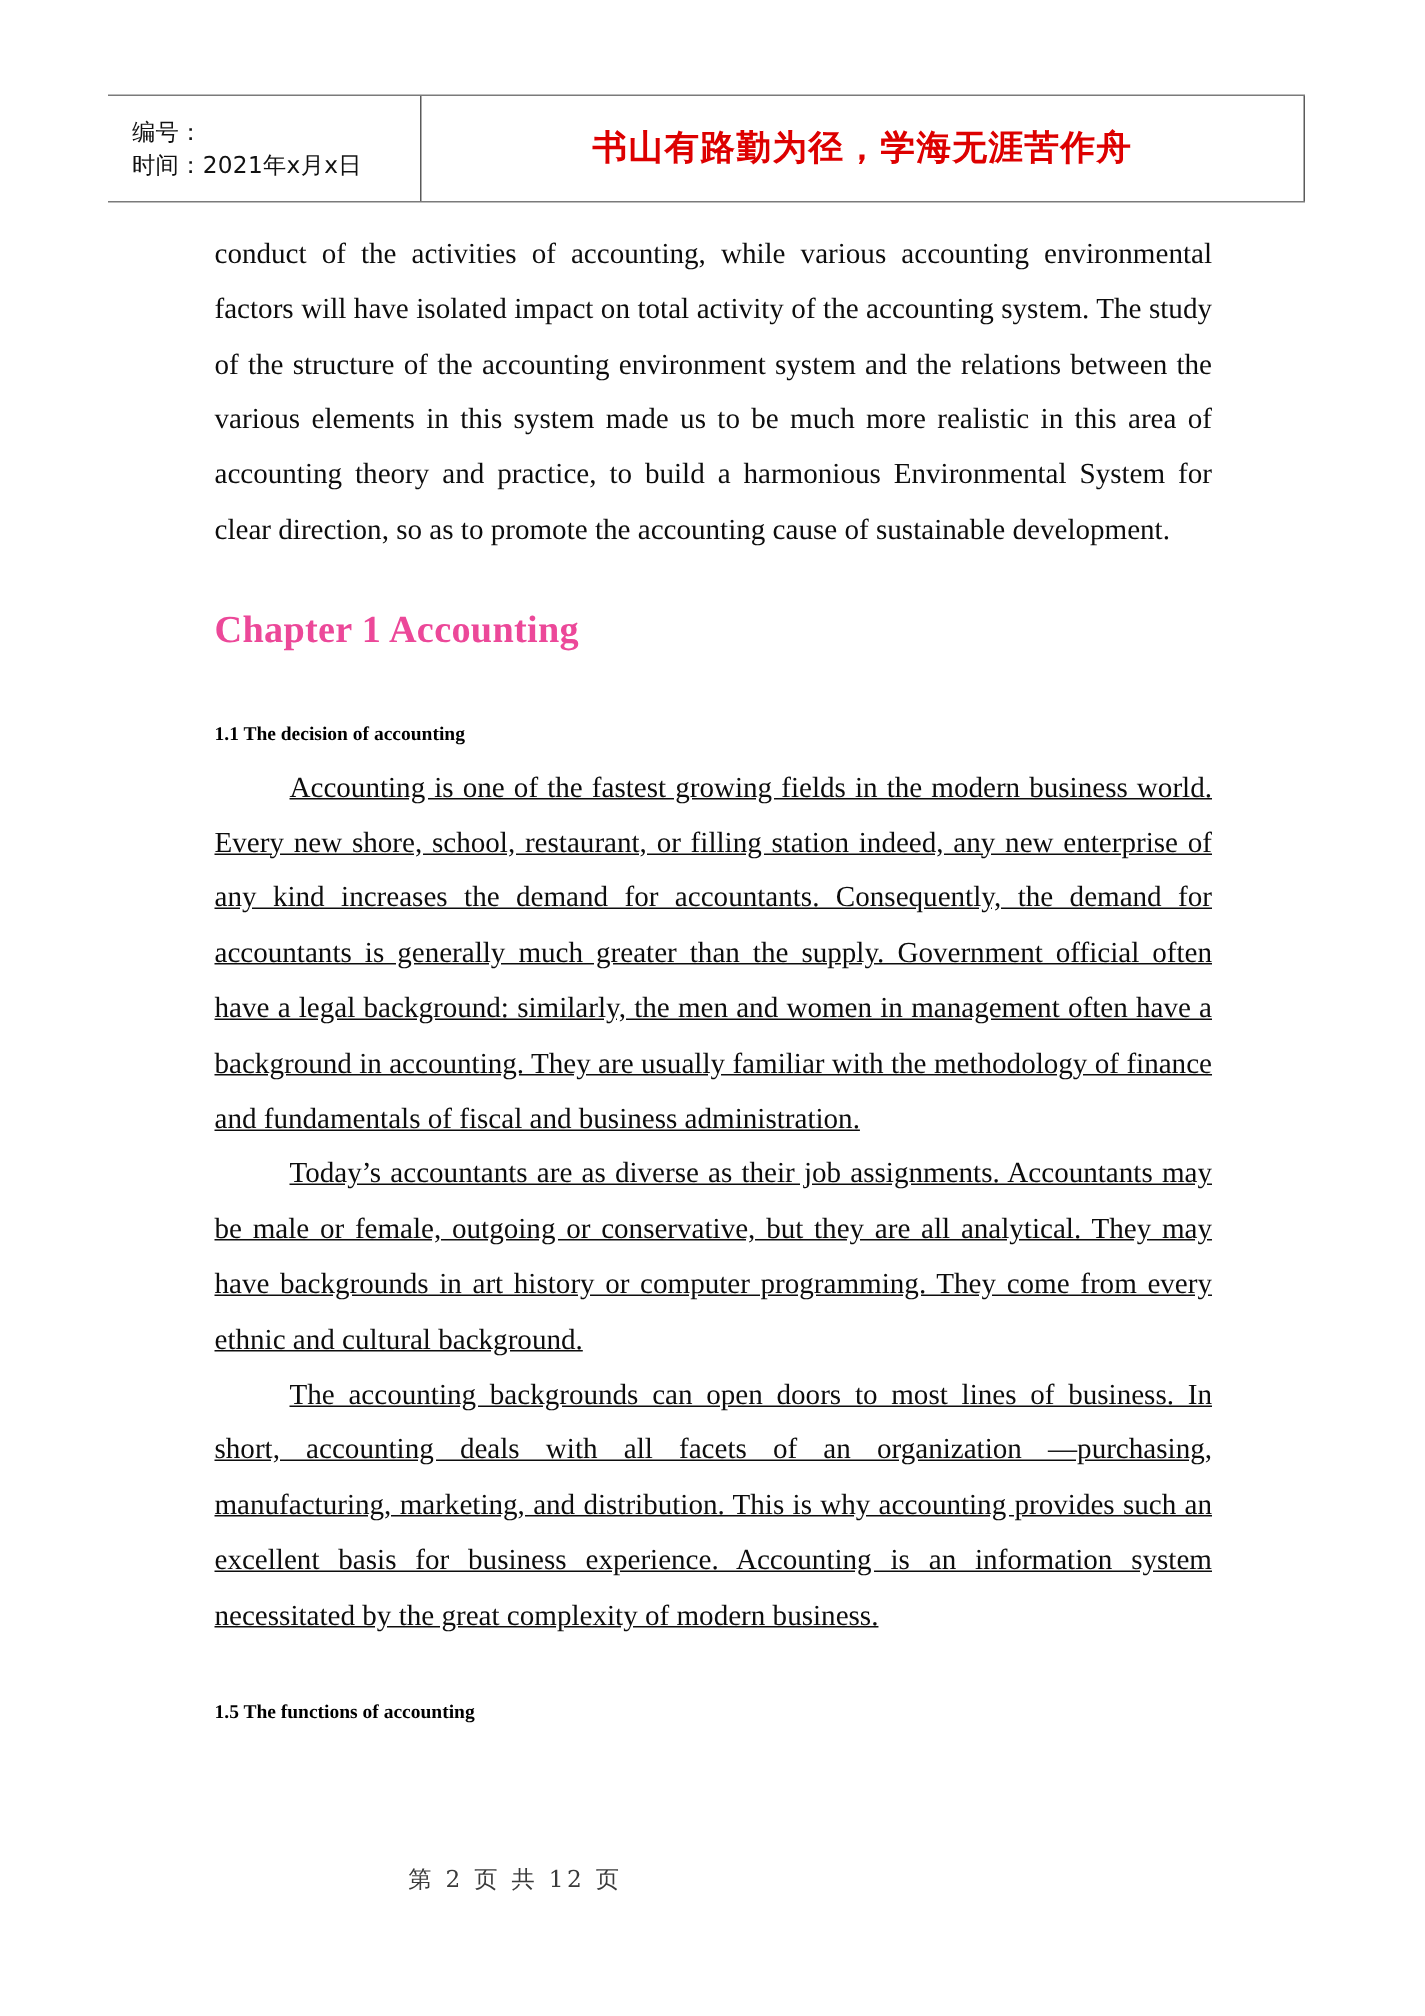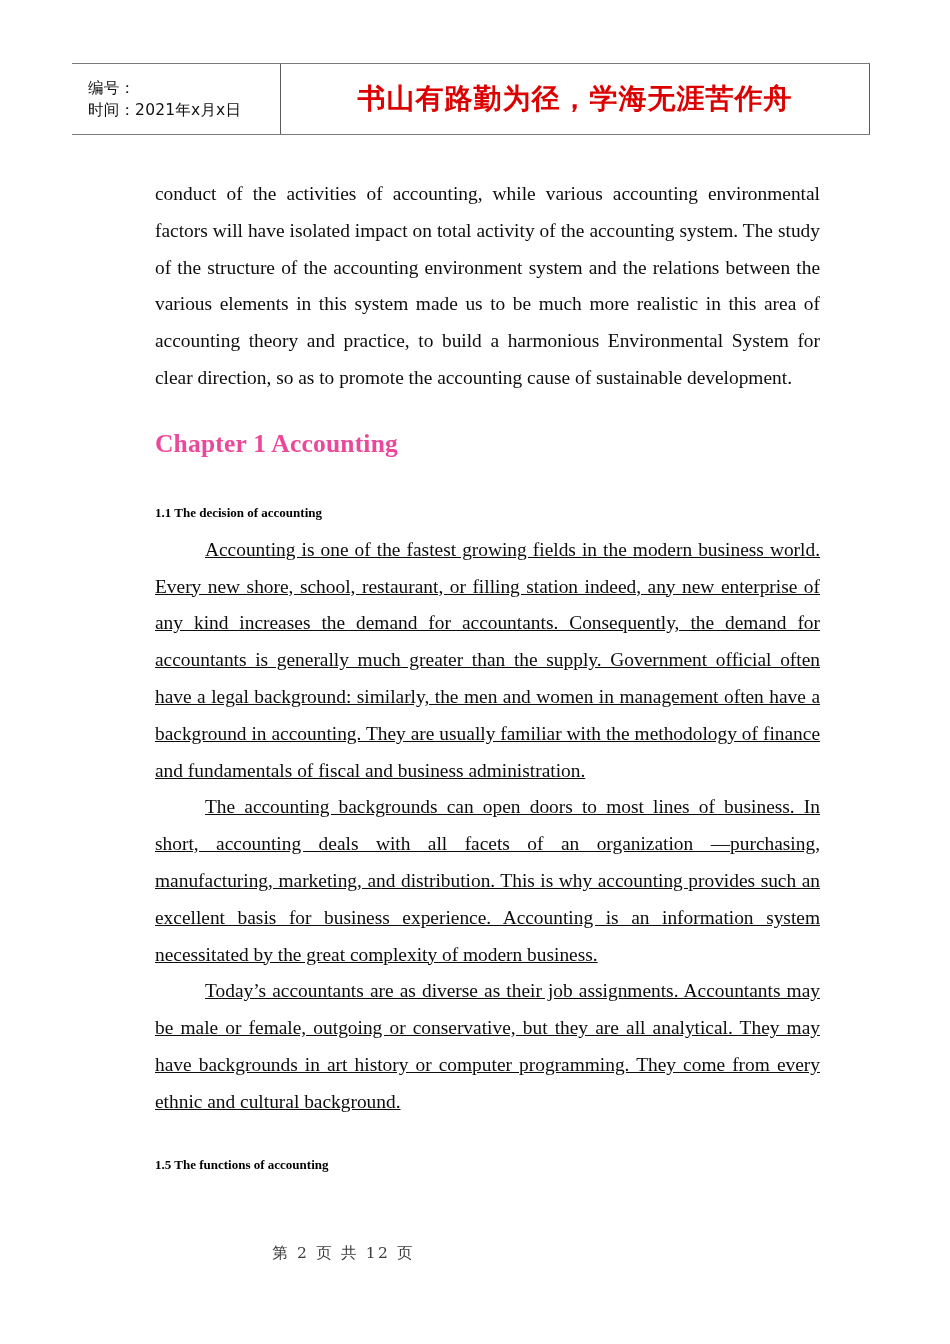--- a/index.html
+++ b/index.html
@@ -60,21 +60,21 @@
     flex: 1;
     border-right: 1.2px solid #5a5a5a;
     align-items: center;
     justify-content: center;
     text-align: center;
   }
 
   .header-cell-motto .motto {
     font-family: "DejaVu Serif", "Liberation Serif", serif;
     font-weight: bold;
-    font-size: 28px;
+    font-size: 23px;
     letter-spacing: 1px;
     white-space: nowrap;
     line-height: 1.2;
   }
 
   .header-cell-page {
     width: 212px;
     padding-left: 18px;
     justify-content: center;
   }
@@ -83,24 +83,23 @@
     font-family: "DejaVu Sans", "Liberation Sans", sans-serif;
     font-size: 15.5px;
     white-space: nowrap;
     color: #111111;
     letter-spacing: 0.2px;
   }
 
   
   .content {
     position: absolute;
-    left: 155px;
+    left: 143px;
     top: 152px;
     width: 665px;
-    margin-top: 24px;
   }
 
   p.body-para {
     margin: 0;
     font-size: 19.4px;
     line-height: 36.8px;
     text-align: justify;
     text-justify: inter-word;
     text-indent: 0;
     color: #0d0d0d;
@@ -181,23 +180,23 @@
   <div class="content">
 
     <p class="body-para">conduct of the activities of accounting, while various accounting environmental factors will have isolated impact on total activity of the accounting system. The study of the structure of the accounting environment system and the relations between the various elements in this system made us to be much more realistic in this area of accounting theory and practice, to build a harmonious Environmental System for clear direction, so as to promote the accounting cause of sustainable development.</p>
 
     <h1 class="chapter-title">Chapter 1 Accounting</h1>
 
     <h2 class="section-title">1.1 The decision of accounting</h2>
 
     <p class="body-para indented">Accounting is one of the fastest growing fields in the modern business world. Every new shore, school, restaurant, or filling station indeed, any new enterprise of any kind increases the demand for accountants. Consequently, the demand for accountants is generally much greater than the supply. Government official often have a legal background: similarly, the men and women in management often have a background in accounting. They are usually familiar with the methodology of finance and fundamentals of fiscal and business administration.</p>
 
+    <p class="body-para indented">Today’s accountants are as diverse as their job assignments. Accountants may be male or female, outgoing or conservative, but they are all analytical. They may have backgrounds in art history or computer programming. They come from every ethnic and cultural background.</p>
+
     <p class="body-para indented">The accounting backgrounds can open doors to most lines of business. In short, accounting deals with all facets of an organization —purchasing, manufacturing, marketing, and distribution. This is why accounting provides such an excellent basis for business experience. Accounting is an information system necessitated by the great complexity of modern business.</p>
-
-    <p class="body-para indented">Today’s accountants are as diverse as their job assignments. Accountants may be male or female, outgoing or conservative, but they are all analytical. They may have backgrounds in art history or computer programming. They come from every ethnic and cultural background.</p>
 
     <h2 class="section-title tight-top">1.5 The functions of accounting</h2>
 
 
   </div>
 
   <div class="footer">
     <span class="footer-pagenum">第 2 页  共 12 页</span>
   </div>
 

